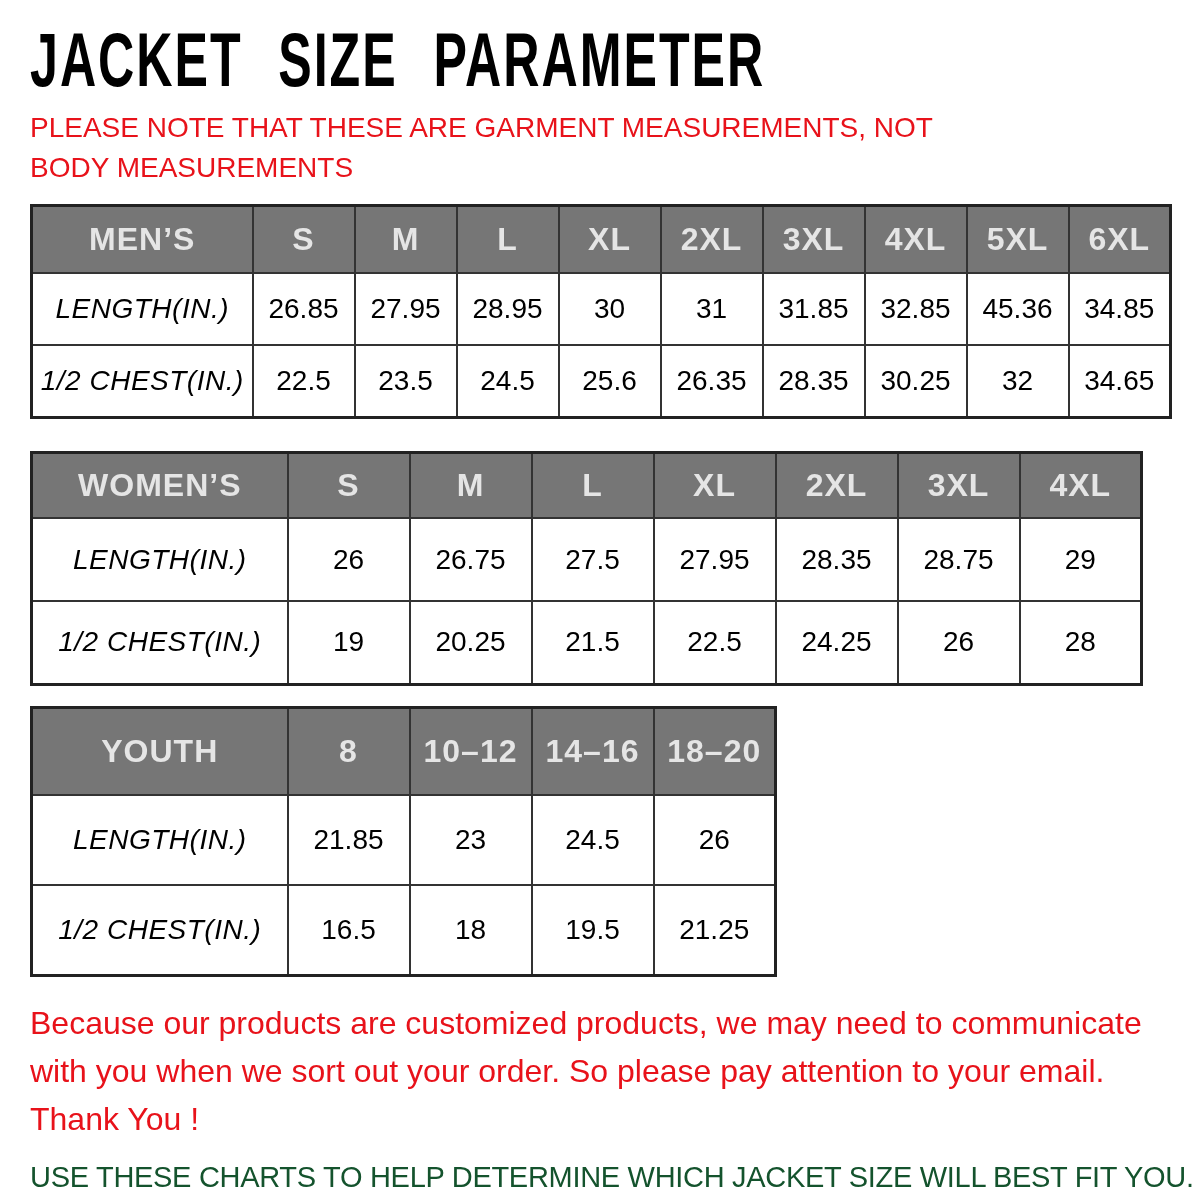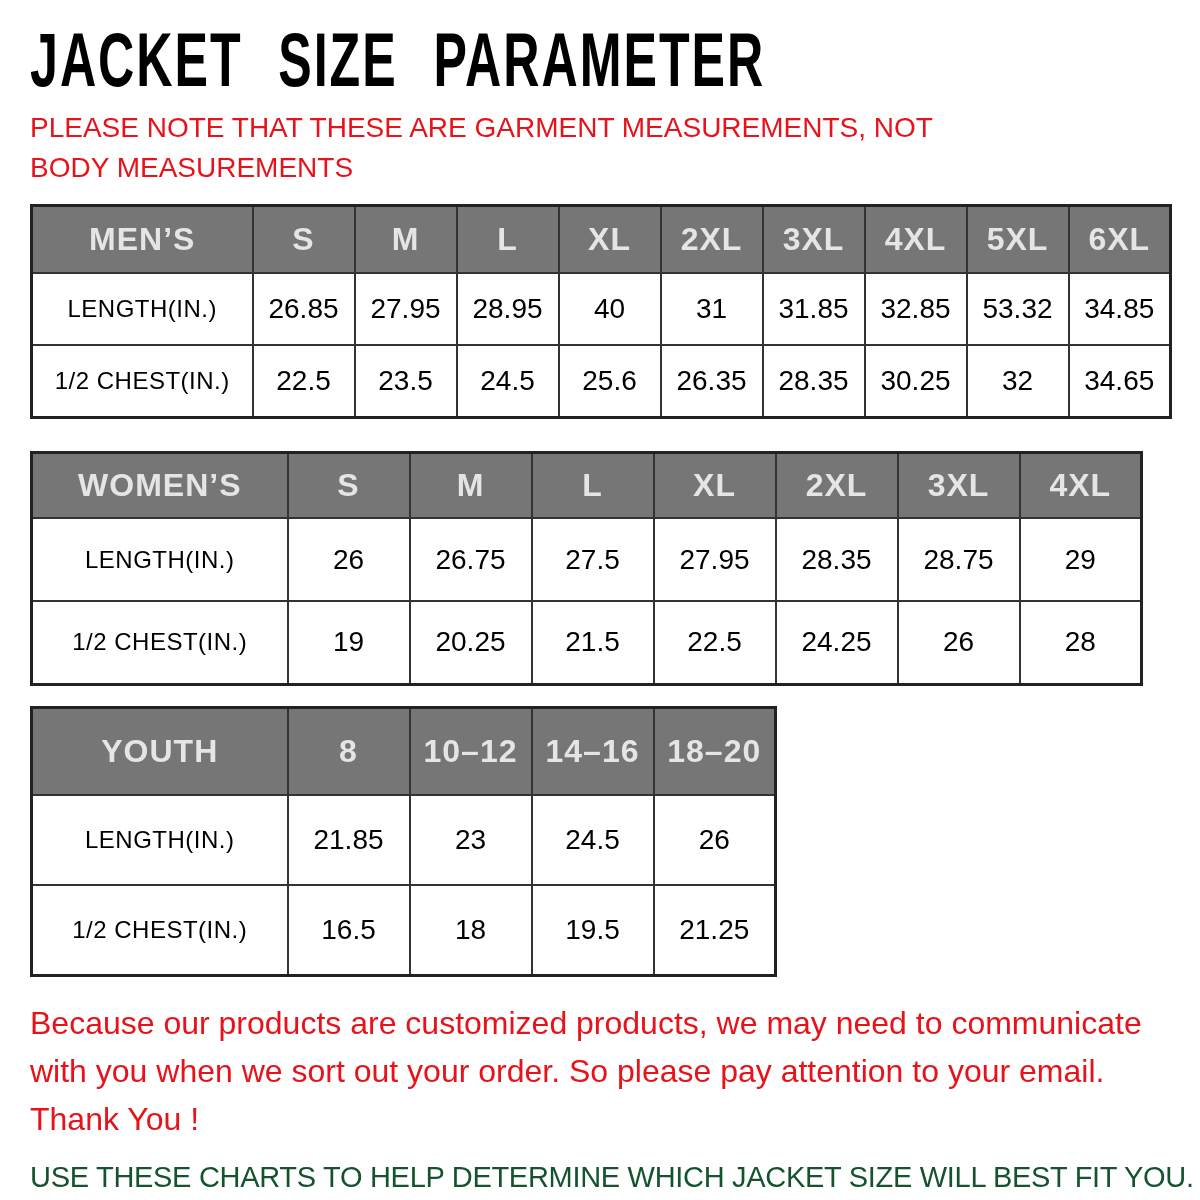--- a/index.html
+++ b/index.html
@@ -28,21 +28,21 @@
   .size-table th,.size-table td{
     border:2px solid #333;padding:0;
     text-align:center;vertical-align:middle;
     overflow:hidden;white-space:nowrap;
   }
   .size-table th{
     background:#767676;color:#e5e5e5;
     font-size:32px;font-weight:bold;letter-spacing:1px;
   }
   .size-table td{font-size:28px;}
-  .size-table td.row-label{font-size:24px;letter-spacing:0.5px;}
+  .size-table td.row-label{font-size:28px;letter-spacing:0.5px;font-style:italic;}
   table.t-mens{margin-top:16px;}
   table.t-womens{margin-top:32px;}
   table.t-youth{margin-top:20px;}
   
   .footer-para{
     margin:22px 30px 0 30px;width:1150px;
     font-size:32px;line-height:1.5;color:#e8121a;
   }
   .footer-line{
     margin:18px 30px 0 30px;
@@ -84,25 +84,25 @@
         <th>5XL</th>
         <th>6XL</th>
       </tr>
     </thead>
     <tbody>
       <tr style="height: 72px;">
         <td class="row-label">LENGTH(IN.)</td>
         <td class="val">26.85</td>
         <td class="val">27.95</td>
         <td class="val">28.95</td>
-        <td class="val">40</td>
+        <td class="val">30</td>
         <td class="val">31</td>
         <td class="val">31.85</td>
         <td class="val">32.85</td>
-        <td class="val">53.32</td>
+        <td class="val">45.36</td>
         <td class="val">34.85</td>
       </tr>
       <tr style="height: 72px;">
         <td class="row-label">1/2 CHEST(IN.)</td>
         <td class="val">22.5</td>
         <td class="val">23.5</td>
         <td class="val">24.5</td>
         <td class="val">25.6</td>
         <td class="val">26.35</td>
         <td class="val">28.35</td>

